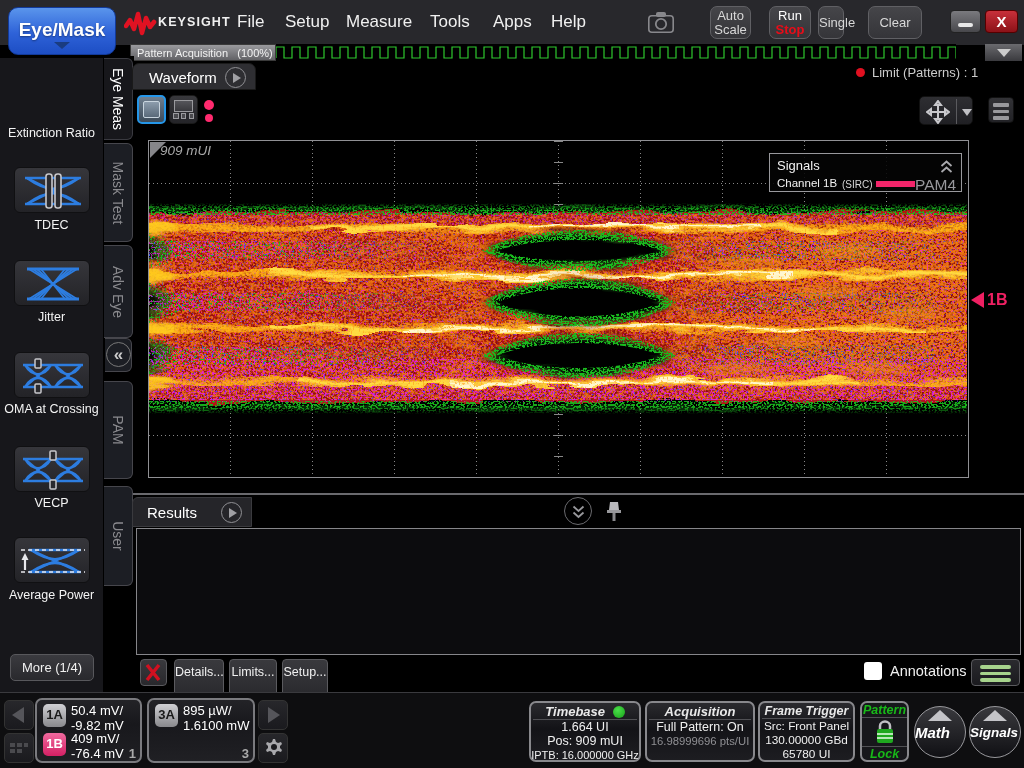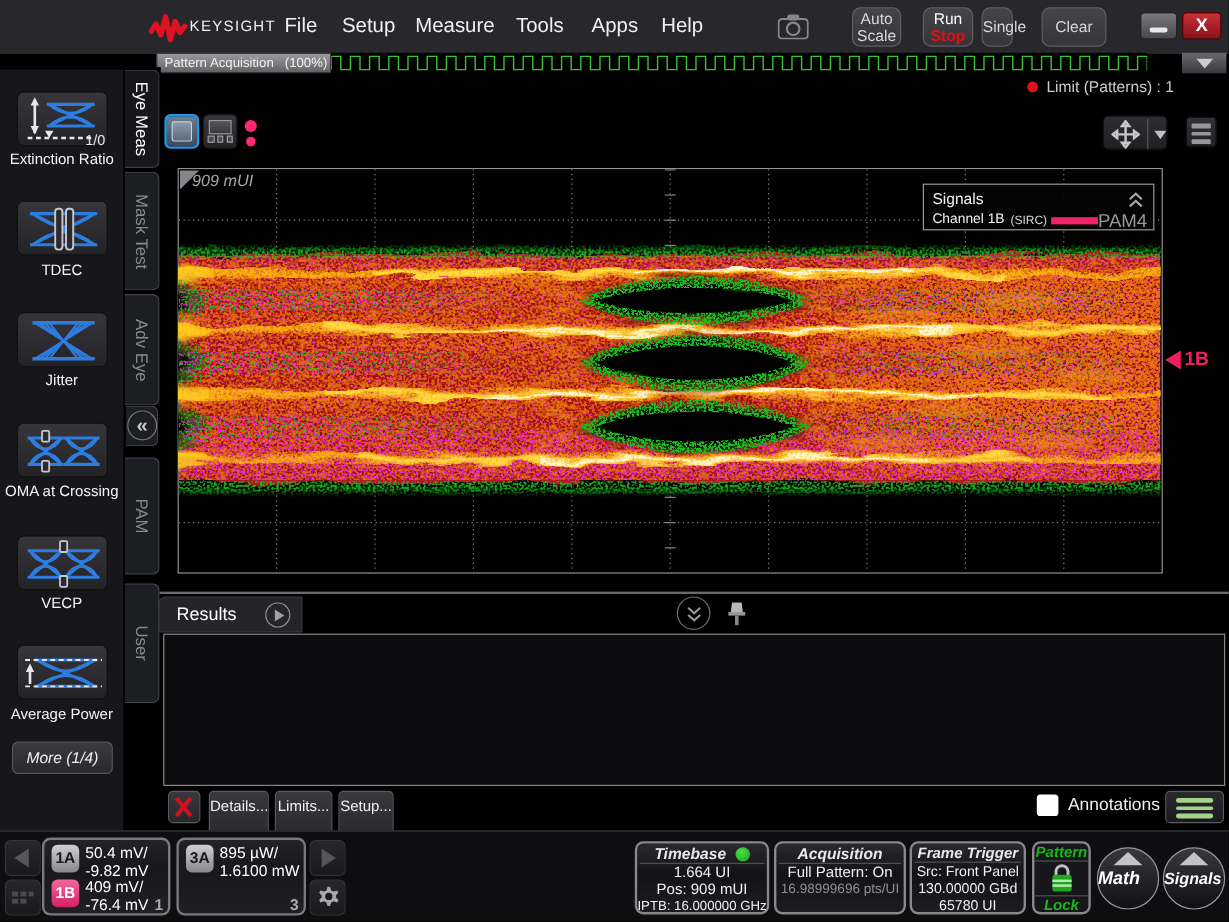--- a/index.html
+++ b/index.html
@@ -37,23 +37,23 @@
   #stripbtn .c { width:0; height:0; border-left:7px solid transparent; border-right:7px solid transparent;
     border-top:8px solid #ccc; margin:5px auto 0; }
   #limitrow { left:856px; top:65px; width:160px; height:16px; color:#ccc; font-size:13px; }
   #limitrow .dot { display:inline-block; width:9px; height:9px; border-radius:5px; background:#e01020; margin-right:7px; }
 
   
   #sidebar { left:0; top:58px; width:103px; height:634px; background:#17171b; }
   .sideicon { position:absolute; left:14px; width:76px; height:46px; border-radius:6px;
     background:linear-gradient(#36363b,#232327); border:1px solid #101012; }
   .sidelabel { position:absolute; left:0; width:103px; text-align:center; color:#f4f4f4; font-size:12.5px; }
-  #morebtn { position:absolute; left:10px; top:560px; width:84px; height:27px; border-radius:5px;
+  #morebtn { position:absolute; left:10px; top:596px; width:84px; height:27px; border-radius:5px;
     background:linear-gradient(#3a3a3f,#29292d); border:1px solid #58585c; color:#f0f0f0;
-    font-size:13px; text-align:center; line-height:25px;font-style:italic; }
+    font-size:13px; text-align:center; line-height:25px; }
 
   
   #tabcol { left:103px; top:56px; width:31px; height:640px; background:#000; }
   .vtab { position:absolute; left:1px; width:29px; background:#1c1e24;
     border:1px solid #46464c; border-left:none; border-radius:0 6px 6px 0; }
   .vtab span { position:absolute; left:50%; top:50%; transform:translate(-50%,-50%) rotate(90deg);
     white-space:nowrap; font-size:14px; }
   #collapsebtn { position:absolute; left:2px; top:282px; width:27px; height:34px;
     background:#1c1e24; border:1px solid #46464c; border-left:none; border-radius:0 6px 6px 0; }
   #collapsebtn .circ { position:absolute; left:1px; top:3px; width:25px; height:25px; border-radius:14px;
@@ -148,65 +148,57 @@
     border-bottom:11px solid #c4c4c8; margin:3px auto 0; }
 </style>
 </head>
 <body>
 <div id="stage">
 
   <div class="abs" id="topbar"></div>
   <svg class="abs" style="left:124px;top:10px;" width="100" height="26" viewBox="0 0 100 26">
     <path d="M2 16 L6 10 L10 19 L14 4 L18 23 L22 8 L26 17 L30 12" stroke="#e01222" stroke-width="4.5" fill="none" stroke-linejoin="round" stroke-linecap="round"></path>
   </svg>
-  <div class="abs menuitem" style="left:158px;top:15px;font-weight:normal;font-size:12.5px;letter-spacing:1.1px;">KEYSIGHT</div>
+  <div class="abs menuitem" style="left:158px;top:15px;font-weight:bold;font-size:12.5px;letter-spacing:1.1px;">KEYSIGHT</div>
   <div class="abs menuitem" style="left:237px;">File</div>
   <div class="abs menuitem" style="left:285px;">Setup</div>
   <div class="abs menuitem" style="left:346px;">Measure</div>
   <div class="abs menuitem" style="left:430px;">Tools</div>
   <div class="abs menuitem" style="left:493px;">Apps</div>
   <div class="abs menuitem" style="left:551px;">Help</div>
   <svg class="abs" style="left:648px;top:11px;" width="26" height="22" viewBox="0 0 26 22">
     <rect x="0.8" y="4.8" width="24.4" height="16.4" rx="3" fill="none" stroke="#88888c" stroke-width="1.6"></rect>
     <rect x="8" y="1" width="10" height="5" rx="2" fill="#88888c"></rect>
     <circle cx="13" cy="13" r="5.2" fill="none" stroke="#88888c" stroke-width="1.8"></circle>
   </svg>
   <div class="abs tbtn" style="left:710px;width:41px;">Auto<br>Scale</div>
   <div class="abs tbtn" style="left:769px;width:42px;"><span style="color:#fff;">Run</span><br><span style="color:#e80c18;font-weight:bold;">Stop</span></div>
   <div class="abs tbtn" style="left:818px;width:26px;line-height:28px;">Single</div>
   <div class="abs tbtn" style="left:868px;width:54px;line-height:28px;">Clear</div>
   <div class="abs" id="minbtn">
       <div class="d"></div>
     </div>
   <div class="abs" id="closebtn">X</div>
+  <div class="abs" id="eyemask">
+      <div class="t">Eye/Mask</div>
+      <div class="c"></div>
+    </div>
 
   <div class="abs" id="striplabel">Pattern Acquisition&nbsp;&nbsp;&nbsp;(100%)</div>
   <div class="abs" id="stripwave">
     <svg width="680" height="17" viewBox="0 0 680 17">
       <path id="sqw" d="M0 14 L0 3 L8 3 L8 14 L16 14 L16 3 L24 3 L24 14 L32 14 L32 3 L40 3 L40 14 L48 14 L48 3 L56 3 L56 14 L64 14 L64 3 L72 3 L72 14 L80 14 L80 3 L88 3 L88 14 L96 14 L96 3 L104 3 L104 14 L112 14 L112 3 L120 3 L120 14 L128 14 L128 3 L136 3 L136 14 L144 14 L144 3 L152 3 L152 14 L160 14 L160 3 L168 3 L168 14 L176 14 L176 3 L184 3 L184 14 L192 14 L192 3 L200 3 L200 14 L208 14 L208 3 L216 3 L216 14 L224 14 L224 3 L232 3 L232 14 L240 14 L240 3 L248 3 L248 14 L256 14 L256 3 L264 3 L264 14 L272 14 L272 3 L280 3 L280 14 L288 14 L288 3 L296 3 L296 14 L304 14 L304 3 L312 3 L312 14 L320 14 L320 3 L328 3 L328 14 L336 14 L336 3 L344 3 L344 14 L352 14 L352 3 L360 3 L360 14 L368 14 L368 3 L376 3 L376 14 L384 14 L384 3 L392 3 L392 14 L400 14 L400 3 L408 3 L408 14 L416 14 L416 3 L424 3 L424 14 L432 14 L432 3 L440 3 L440 14 L448 14 L448 3 L456 3 L456 14 L464 14 L464 3 L472 3 L472 14 L480 14 L480 3 L488 3 L488 14 L496 14 L496 3 L504 3 L504 14 L512 14 L512 3 L520 3 L520 14 L528 14 L528 3 L536 3 L536 14 L544 14 L544 3 L552 3 L552 14 L560 14 L560 3 L568 3 L568 14 L576 14 L576 3 L584 3 L584 14 L592 14 L592 3 L600 3 L600 14 L608 14 L608 3 L616 3 L616 14 L624 14 L624 3 L632 3 L632 14 L640 14 L640 3 L648 3 L648 14 L656 14 L656 3 L664 3 L664 14 L672 14 L672 3 L680 3 L680 14 L688 14" stroke="#2ec82e" stroke-width="1.2" fill="none"></path>
     </svg>
   </div>
   <div class="abs" id="stripbtn">
       <div class="c"></div>
     </div>
   <div class="abs" id="limitrow"><span class="dot"></span>Limit (Patterns) : 1</div>
 
   <div class="abs" id="sidebar">
-    <div class="sideicon" style="top:18px;" id="ic-er"><svg width="76" height="46" viewBox="0 0 76 46"> 
-          <path d="M14 8 L14 34" stroke="#e8e8ec" stroke-width="2.2"></path> 
-          <path d="M14 4 L10.5 11 L17.5 11 Z" fill="#e8e8ec"></path> 
-          <path d="M14 38 L10.5 31 L17.5 31 Z" fill="#e8e8ec" transform="translate(0 -3)"></path> 
-          <path d="M8 38 L62 38" stroke="#e8e8ec" stroke-width="2" stroke-dasharray="4 3"></path> 
-          <path d="M26 38 L22.5 32 L29.5 32 Z" fill="#e8e8ec"></path> 
-          <path d="M24 10 L64 10 M24 28 L64 28" stroke="#2d7de0" stroke-width="2.6" fill="none"></path>
-          <path d="M26 10 C38.0 19.9 50.0 19.9 62 10" stroke="#2d7de0" stroke-width="2.4" fill="none" transform="translate(0 0)"></path>
-          <path d="M26 28 C38.0 18.1 50.0 18.1 62 28" stroke="#2d7de0" stroke-width="2.4" fill="none"></path>
-          <path d="M26 10 L62 28 M26 28 L62 10" stroke="#2d7de0" stroke-width="2.2" fill="none"></path> 
-          <text x="56" y="44" fill="#e8e8ec" font-size="12" font-family="Liberation Sans">1/0</text>
-        </svg></div>
     <div class="sidelabel" style="top:68px;">Extinction Ratio</div>
     <div class="sideicon" style="top:109px;" id="ic-tdec"><svg width="76" height="46" viewBox="0 0 76 46"> 
           <path d="M10 10 L66 10 M10 36 L66 36" stroke="#2d7de0" stroke-width="2.6" fill="none"></path>
           <path d="M12 10 C32.0 24.3 44.0 24.3 64 10" stroke="#2d7de0" stroke-width="2.4" fill="none" transform="translate(0 0)"></path>
           <path d="M12 36 C32.0 21.700000000000003 44.0 21.700000000000003 64 36" stroke="#2d7de0" stroke-width="2.4" fill="none"></path>
           <path d="M12 10 L64 36 M12 36 L64 10" stroke="#2d7de0" stroke-width="2.2" fill="none"></path> 
           <rect x="31" y="6" width="6" height="34" rx="2.5" fill="#2a2a2e" stroke="#c8c8cc" stroke-width="1.6"></rect> 
           <rect x="40" y="6" width="6" height="34" rx="2.5" fill="#2a2a2e" stroke="#c8c8cc" stroke-width="1.6"></rect>
         </svg></div>
     <div class="sidelabel" style="top:160px;">TDEC</div>
@@ -273,20 +265,26 @@
         <div class="circ">«</div>
       </div>
     <div class="vtab" style="top:325px;height:98px;">
         <span style="color:#8a8a8e;">PAM</span>
       </div>
     <div class="vtab" style="top:430px;height:100px;">
         <span style="color:#8a8a8e;">User</span>
       </div>
   </div>
 
+  <div class="abs" id="wavetab">
+      <div class="t">Waveform</div>
+    <div class="playcirc" style="left:92px;top:3px;">
+        <div class="p"></div>
+      </div>
+  </div>
   <div class="abs toolsq" id="tool1">
       <div class="inner"></div>
     </div>
   <div class="abs toolsq" id="tool2">
       <div class="big"></div>
       <div class="row">
         <div class="sq"></div>
         <div class="sq"></div>
         <div class="sq"></div>
       </div>

